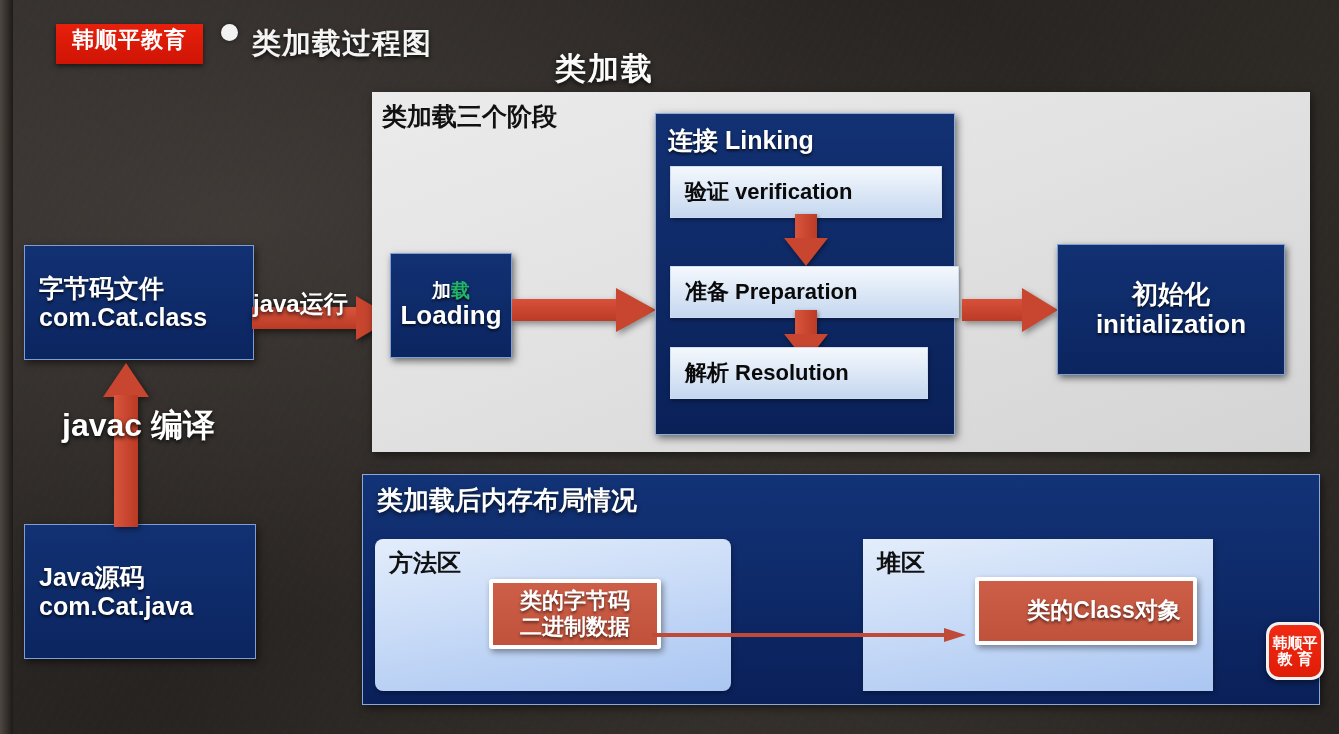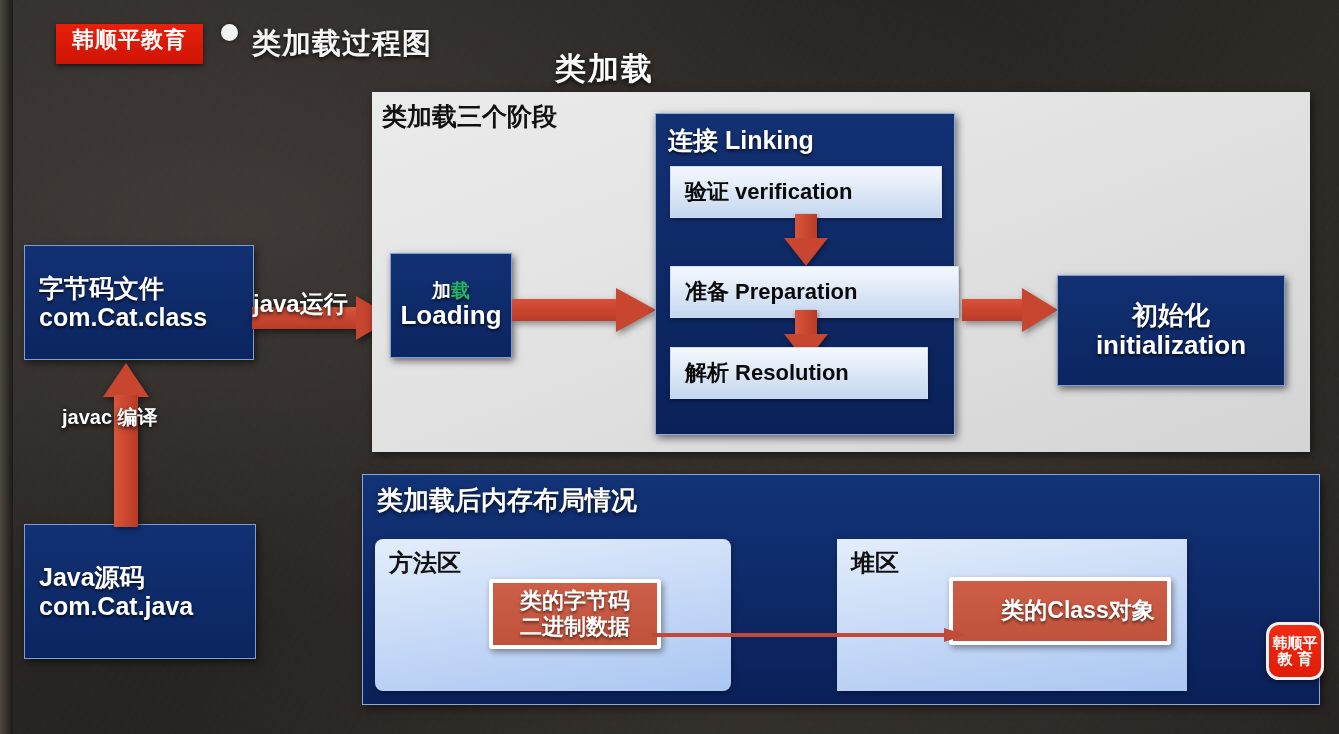--- a/index.html
+++ b/index.html
@@ -82,21 +82,21 @@
   .ltbox{
     position:absolute;background:linear-gradient(180deg,#f4f8fd,#c5d7ef);
     border:1px solid #cfdcf0;color:#0a0a0a;font-size:22px;font-weight:bold;
     display:flex;align-items:center;padding-left:14px;
     box-shadow:1px 2px 4px rgba(0,0,0,.35);
   }
   #lt-verify{left:14px;top:52px;width:272px;height:52px;}
   #lt-prepare{left:14px;top:152px;width:289px;height:52px;}
   #lt-resolve{left:14px;top:233px;width:258px;height:52px;}
 
-  #box-init{left:1057px;top:275px;width:228px;height:111px;justify-content:center;}
+  #box-init{left:1057px;top:244px;width:228px;height:131px;justify-content:center;}
   #box-init .l1{font-size:26px;}
   #box-init .l2{font-size:26px;}
 
   
   .arrowR{position:absolute;height:0;width:0;}
   .arrowR .shaft{position:absolute;background:linear-gradient(180deg,#d8503a,#bb3b26);}
   .arrowR .head{position:absolute;width:0;height:0;}
 
   
   #arr-java{position:absolute;left:252px;top:296px;width:140px;height:44px;
@@ -123,21 +123,21 @@
      border-bottom:22px solid transparent;border-left:36px solid #c8452f;}
 
   
   #arr-javac{position:absolute;left:103px;top:363px;width:46px;height:164px;
      filter:drop-shadow(2px 2px 3px rgba(0,0,0,.5));}
   #arr-javac .shaft{position:absolute;left:11px;top:32px;width:24px;height:132px;
      background:linear-gradient(90deg,#d9543c,#b93a25);}
   #arr-javac .head{position:absolute;left:0;top:0;width:0;height:0;
      border-left:23px solid transparent;border-right:23px solid transparent;
      border-bottom:34px solid #c8452f;}
-  #lbl-javac{position:absolute;left:62px;top:404px;color:#fff;font-size:20px;font-weight:bold;
+  #lbl-javac{position:absolute;left:62px;top:404px;color:#fff;font-size:32px;font-weight:bold;
      text-shadow:0 2px 4px rgba(0,0,0,.9);z-index:4;}
 
   
   .arrDown{position:absolute;width:44px;height:52px;
      filter:drop-shadow(1px 2px 2px rgba(0,0,0,.45));}
   .arrDown .shaft{position:absolute;left:11px;top:0;width:22px;height:28px;
      background:linear-gradient(90deg,#d9543c,#bb3b26);}
   .arrDown .head{position:absolute;left:0;top:24px;width:0;height:0;
      border-left:22px solid transparent;border-right:22px solid transparent;
      border-top:28px solid #c8452f;}
@@ -152,21 +152,21 @@
   }
   #panel-bottom-title{position:absolute;left:14px;top:8px;color:#fff;font-size:26px;font-weight:bold;
      text-shadow:0 2px 4px rgba(0,0,0,.75);}
   .memregion{
     position:absolute;top:64px;height:152px;
     background:linear-gradient(170deg,#e3edfb 0%,#c3d7f6 55%,#aac6f2 100%);
     box-shadow:1px 2px 5px rgba(0,0,0,.35);
   }
   .memregion .rlabel{position:absolute;left:14px;top:8px;font-size:24px;font-weight:bold;color:#111;}
   #mem-method{left:12px;width:356px;border-radius:8px;}
-  #mem-heap{left:474px;width:350px;}
+  #mem-heap{left:500px;width:350px;}
   .orangebox{
     position:absolute;background:linear-gradient(180deg,#cd5f49,#c0523b);
     border:4px solid #ffffff;border-radius:3px;color:#fff;font-weight:bold;
     display:flex;flex-direction:column;align-items:center;justify-content:center;
     line-height:1.18;font-size:22px;text-shadow:0 2px 3px rgba(0,0,0,.55);
     box-shadow:2px 3px 6px rgba(0,0,0,.4);
   }
   #ob-bytecode{left:114px;top:40px;width:172px;height:70px;}
   #ob-classobj{left:112px;top:38px;width:222px;height:68px;font-size:23px;padding-left:36px;}
 

